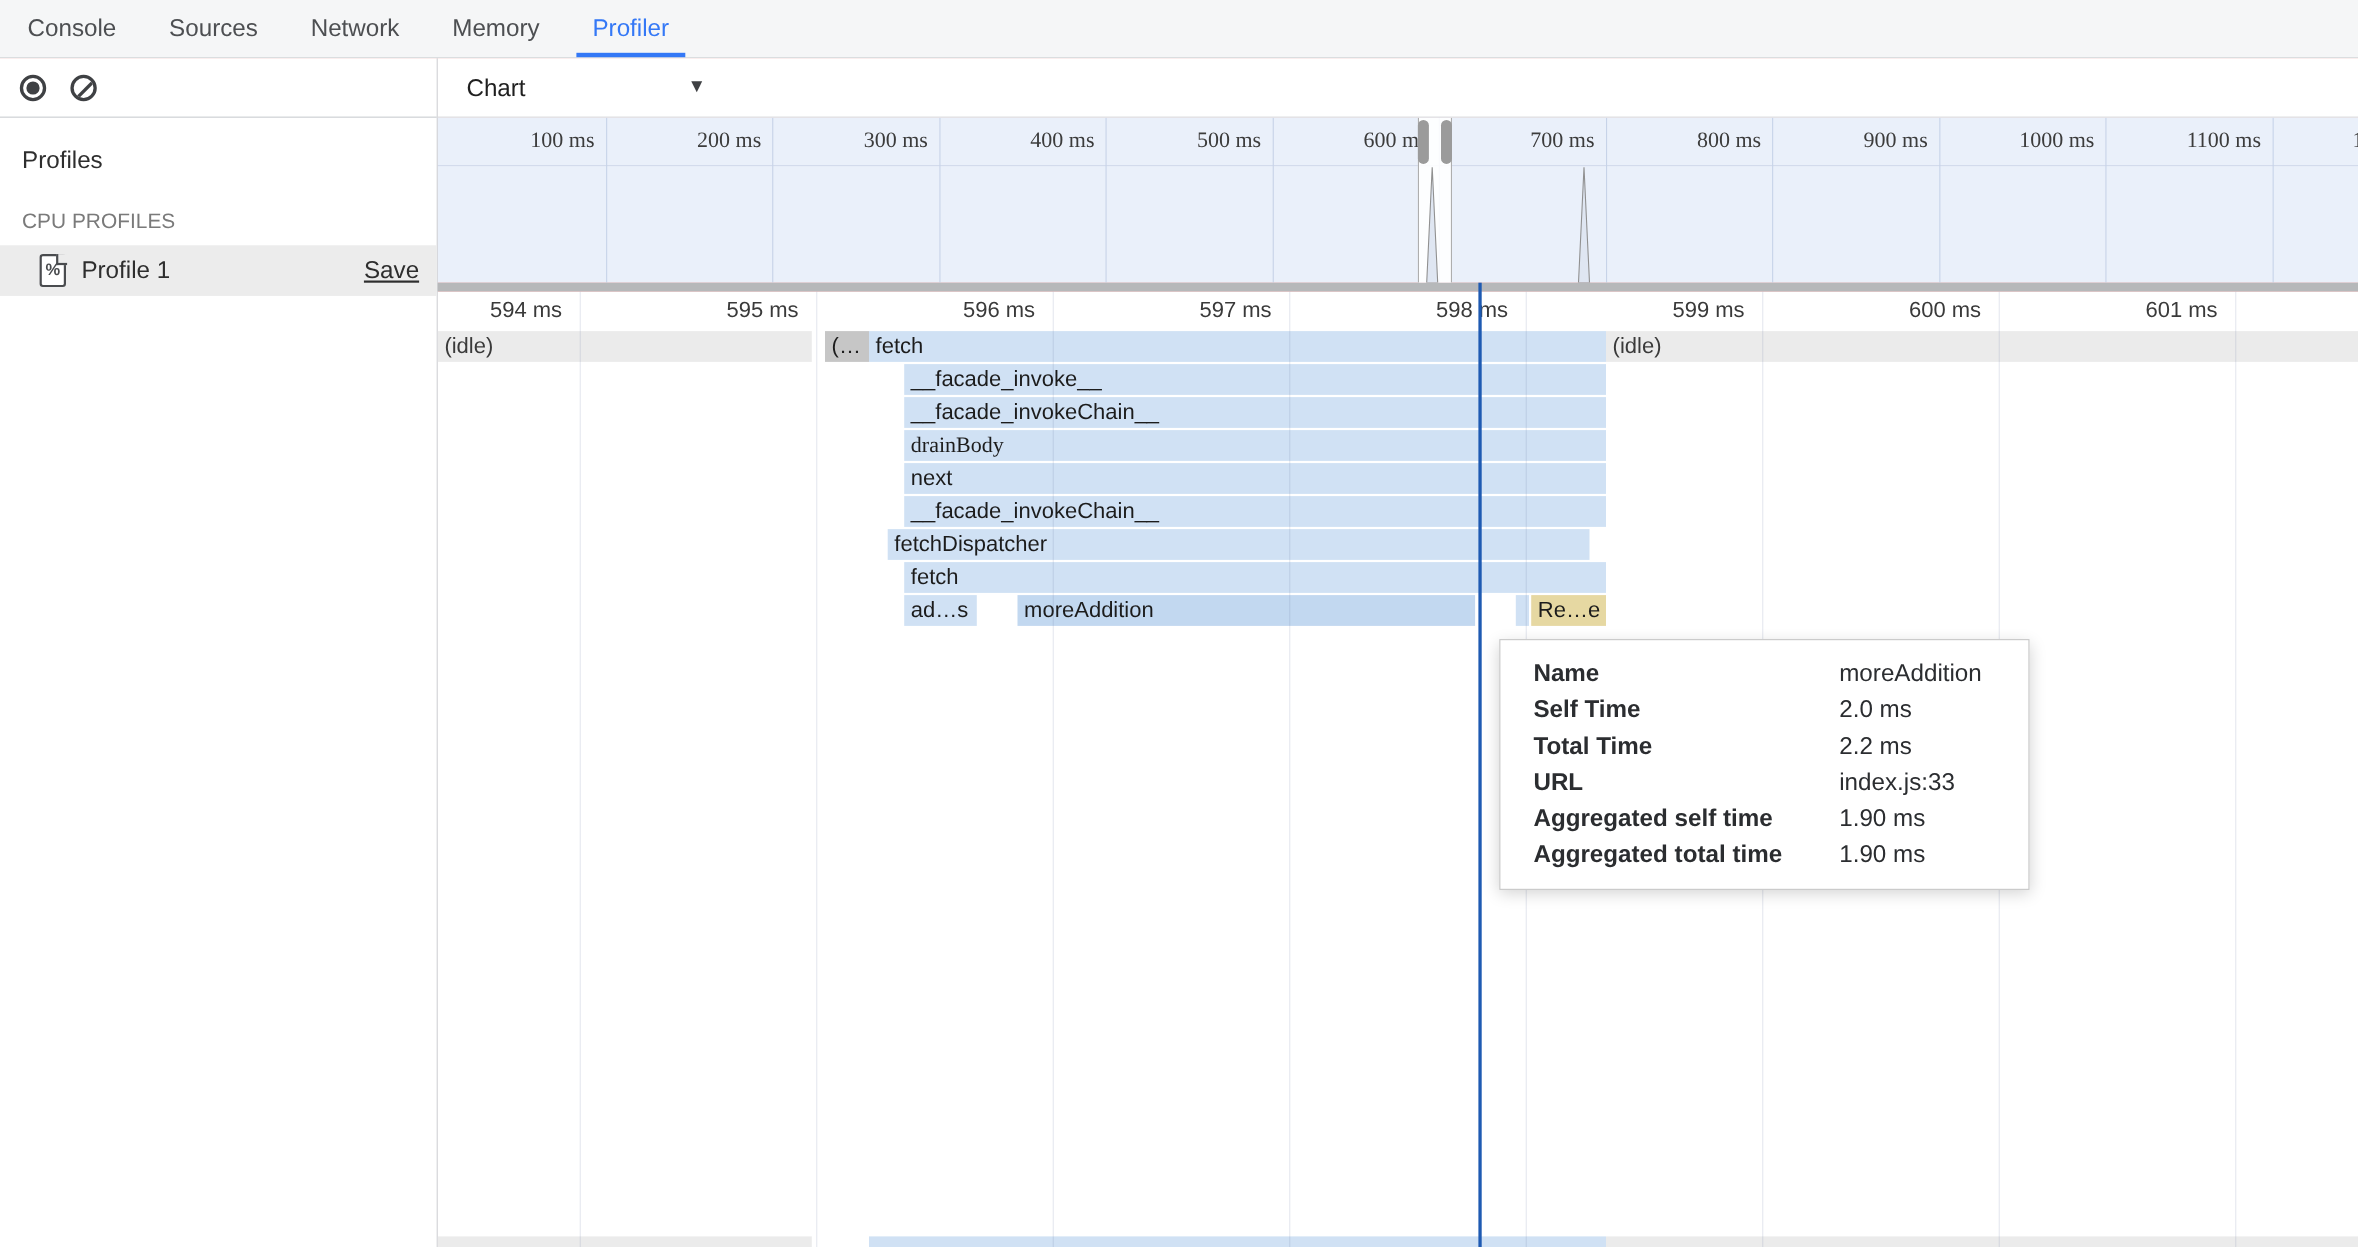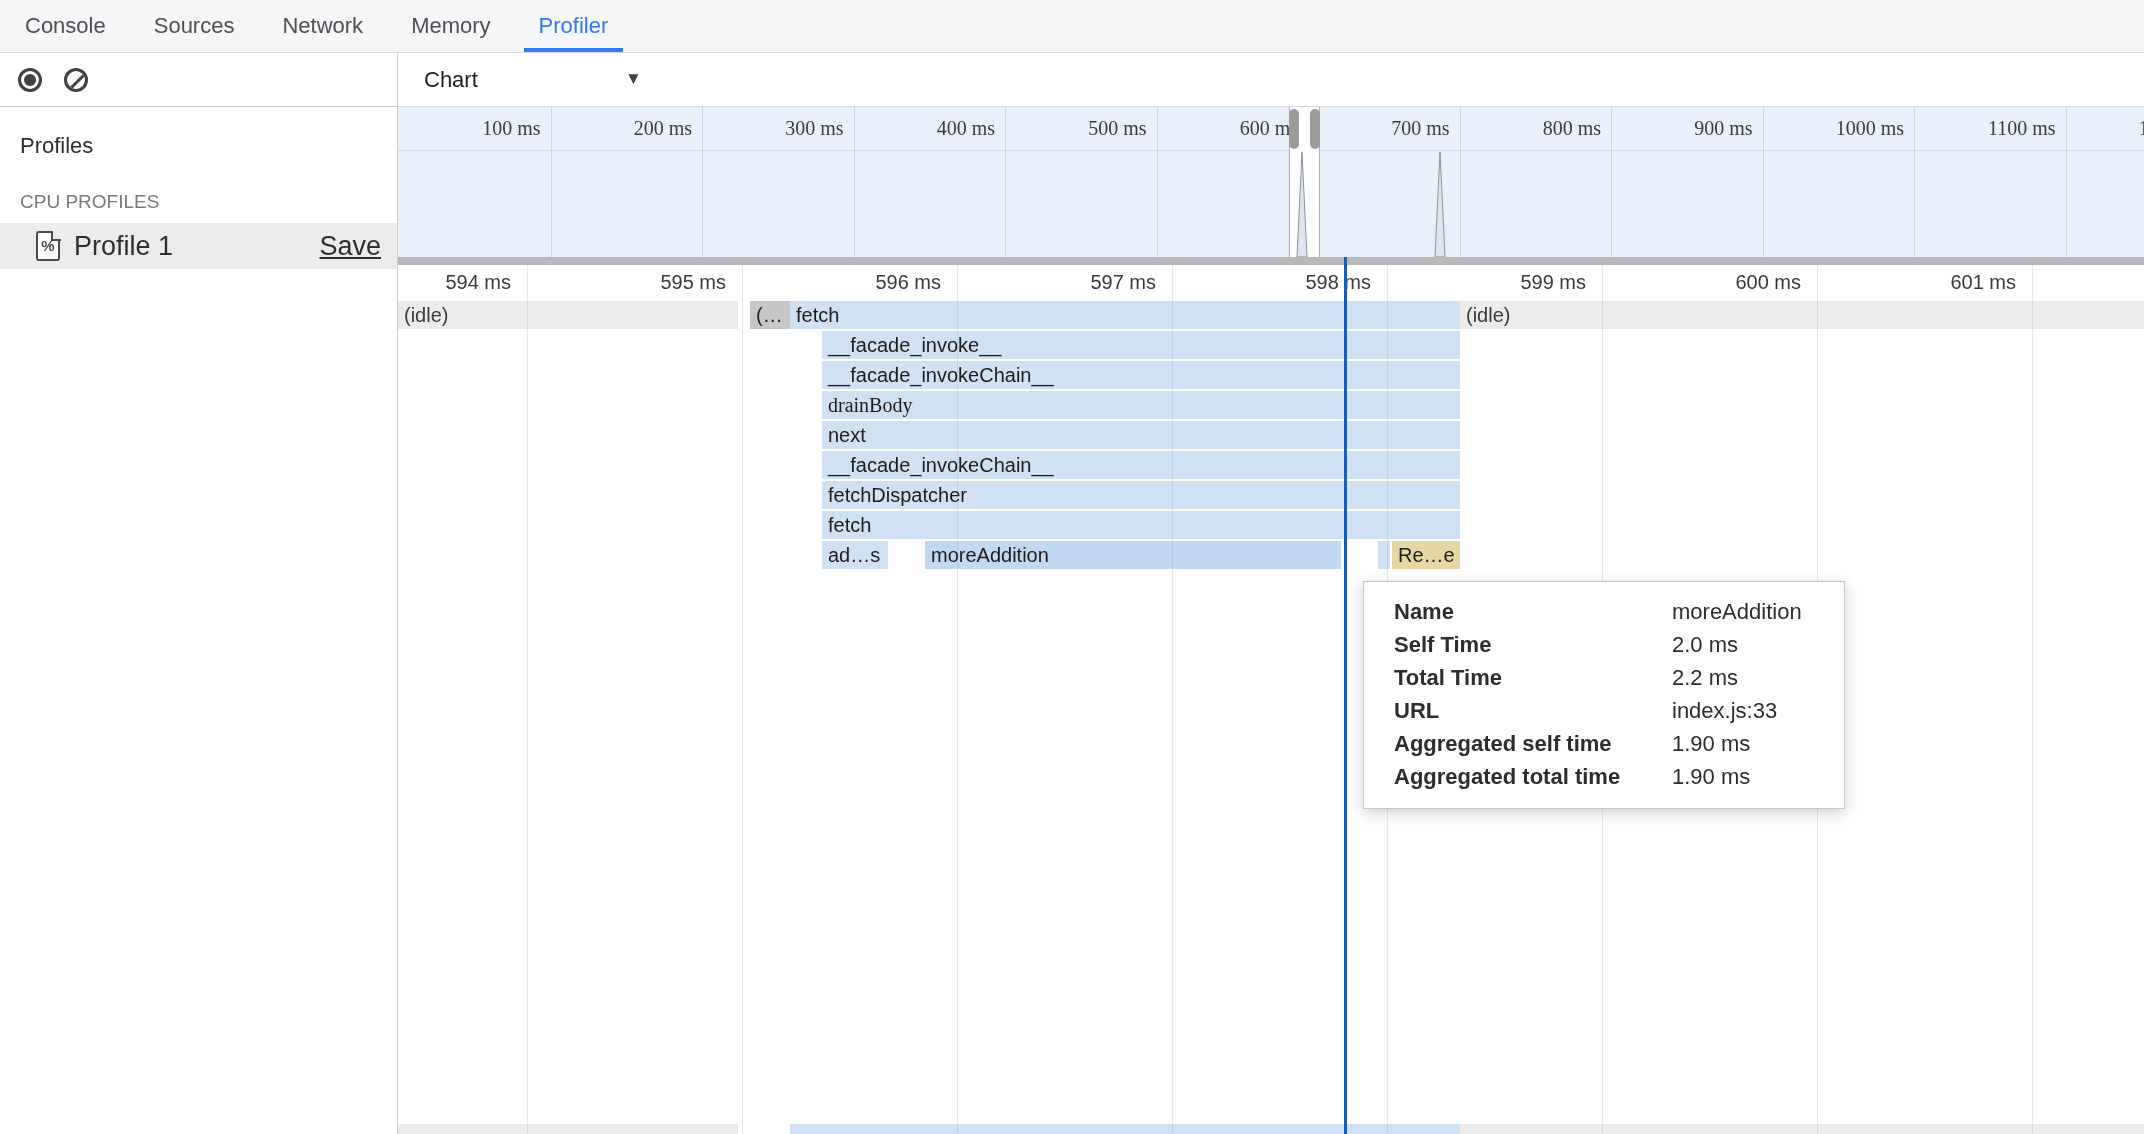--- a/index.html
+++ b/index.html
@@ -34,21 +34,21 @@
   .icon-record{ width:24px; height:24px; border:3px solid #3f4144; border-radius:50%; position:relative; }
   .icon-record::after{ content:""; position:absolute; left:3px; top:3px; width:12px; height:12px;
     background:#3f4144; border-radius:50%; }
   .icon-clear{ width:24px; height:24px; border:3px solid #3f4144; border-radius:50%; position:relative; overflow:hidden; }
   .icon-clear::after{ content:""; position:absolute; left:50%; top:-5px; width:3px; height:34px;
     background:#3f4144; transform:translateX(-50%) rotate(45deg); }
   .profiles-heading{ margin:26px 0 0 20px; font-size:22px; color:#2e2e2e; }
   .cpu-heading{ margin:32px 0 10px 20px; font-size:19px; color:#7a7a7a; }
   .profile-row{
     height:46px; background:#ececec; display:flex; align-items:center;
-    padding:0 16px 0 36px; font-size:27px; color:#2e2e2e; gap:14px;
+    padding:0 16px 0 36px; font-size:22px; color:#2e2e2e; gap:14px;
   }
   .icon-doc{
     width:24px; height:30px; border:2.5px solid #4a4c4f; border-radius:3px;
     position:relative; background:#fff; flex:0 0 auto;
   }
   .icon-doc::before{ content:""; position:absolute; top:-2.5px; right:-2.5px; width:8px; height:8px;
     background:#ececec; border-left:2.5px solid #4a4c4f; border-bottom:2.5px solid #4a4c4f; }
   .icon-doc::after{ content:"%"; position:absolute; left:0; right:0; top:4px; text-align:center;
     font-size:15px; font-weight:bold; color:#4a4c4f; }
   .save-link{ margin-left:auto; text-decoration:underline; color:#2e2e2e; cursor:pointer; }
@@ -217,21 +217,21 @@
       <div class="flame-row" style="top: 126px;">
         <div class="bar bar-call" style="left: 424px; width: 638px; font-family: Liberation Serif, serif;">drainBody</div>
       </div>
       <div class="flame-row" style="top: 156px;">
         <div class="bar bar-call" style="left: 424px; width: 638px;">next</div>
       </div>
       <div class="flame-row" style="top: 186px;">
         <div class="bar bar-call" style="left: 424px; width: 638px;">__facade_invokeChain__</div>
       </div>
       <div class="flame-row" style="top: 216px;">
-        <div class="bar bar-call" style="left: 424px; width: 638px;">fetchDispatcher</div>
+        <div class="bar bar-call" style="left: 409px; width: 638px;">fetchDispatcher</div>
       </div>
       <div class="flame-row" style="top: 246px;">
         <div class="bar bar-call" style="left: 424px; width: 638px;">fetch</div>
       </div>
       <div class="flame-row" style="top: 276px;">
         <div class="bar bar-call" style="left: 424px; width: 66px;">ad…s</div>
         <div class="bar bar-call-hover" style="left: 527px; width: 416px;">moreAddition</div>
         <div class="bar bar-call" style="left: 980px; width: 10px;"></div>
         <div class="bar bar-misc" style="left: 994px; width: 68px;">Re…e</div>
       </div>

